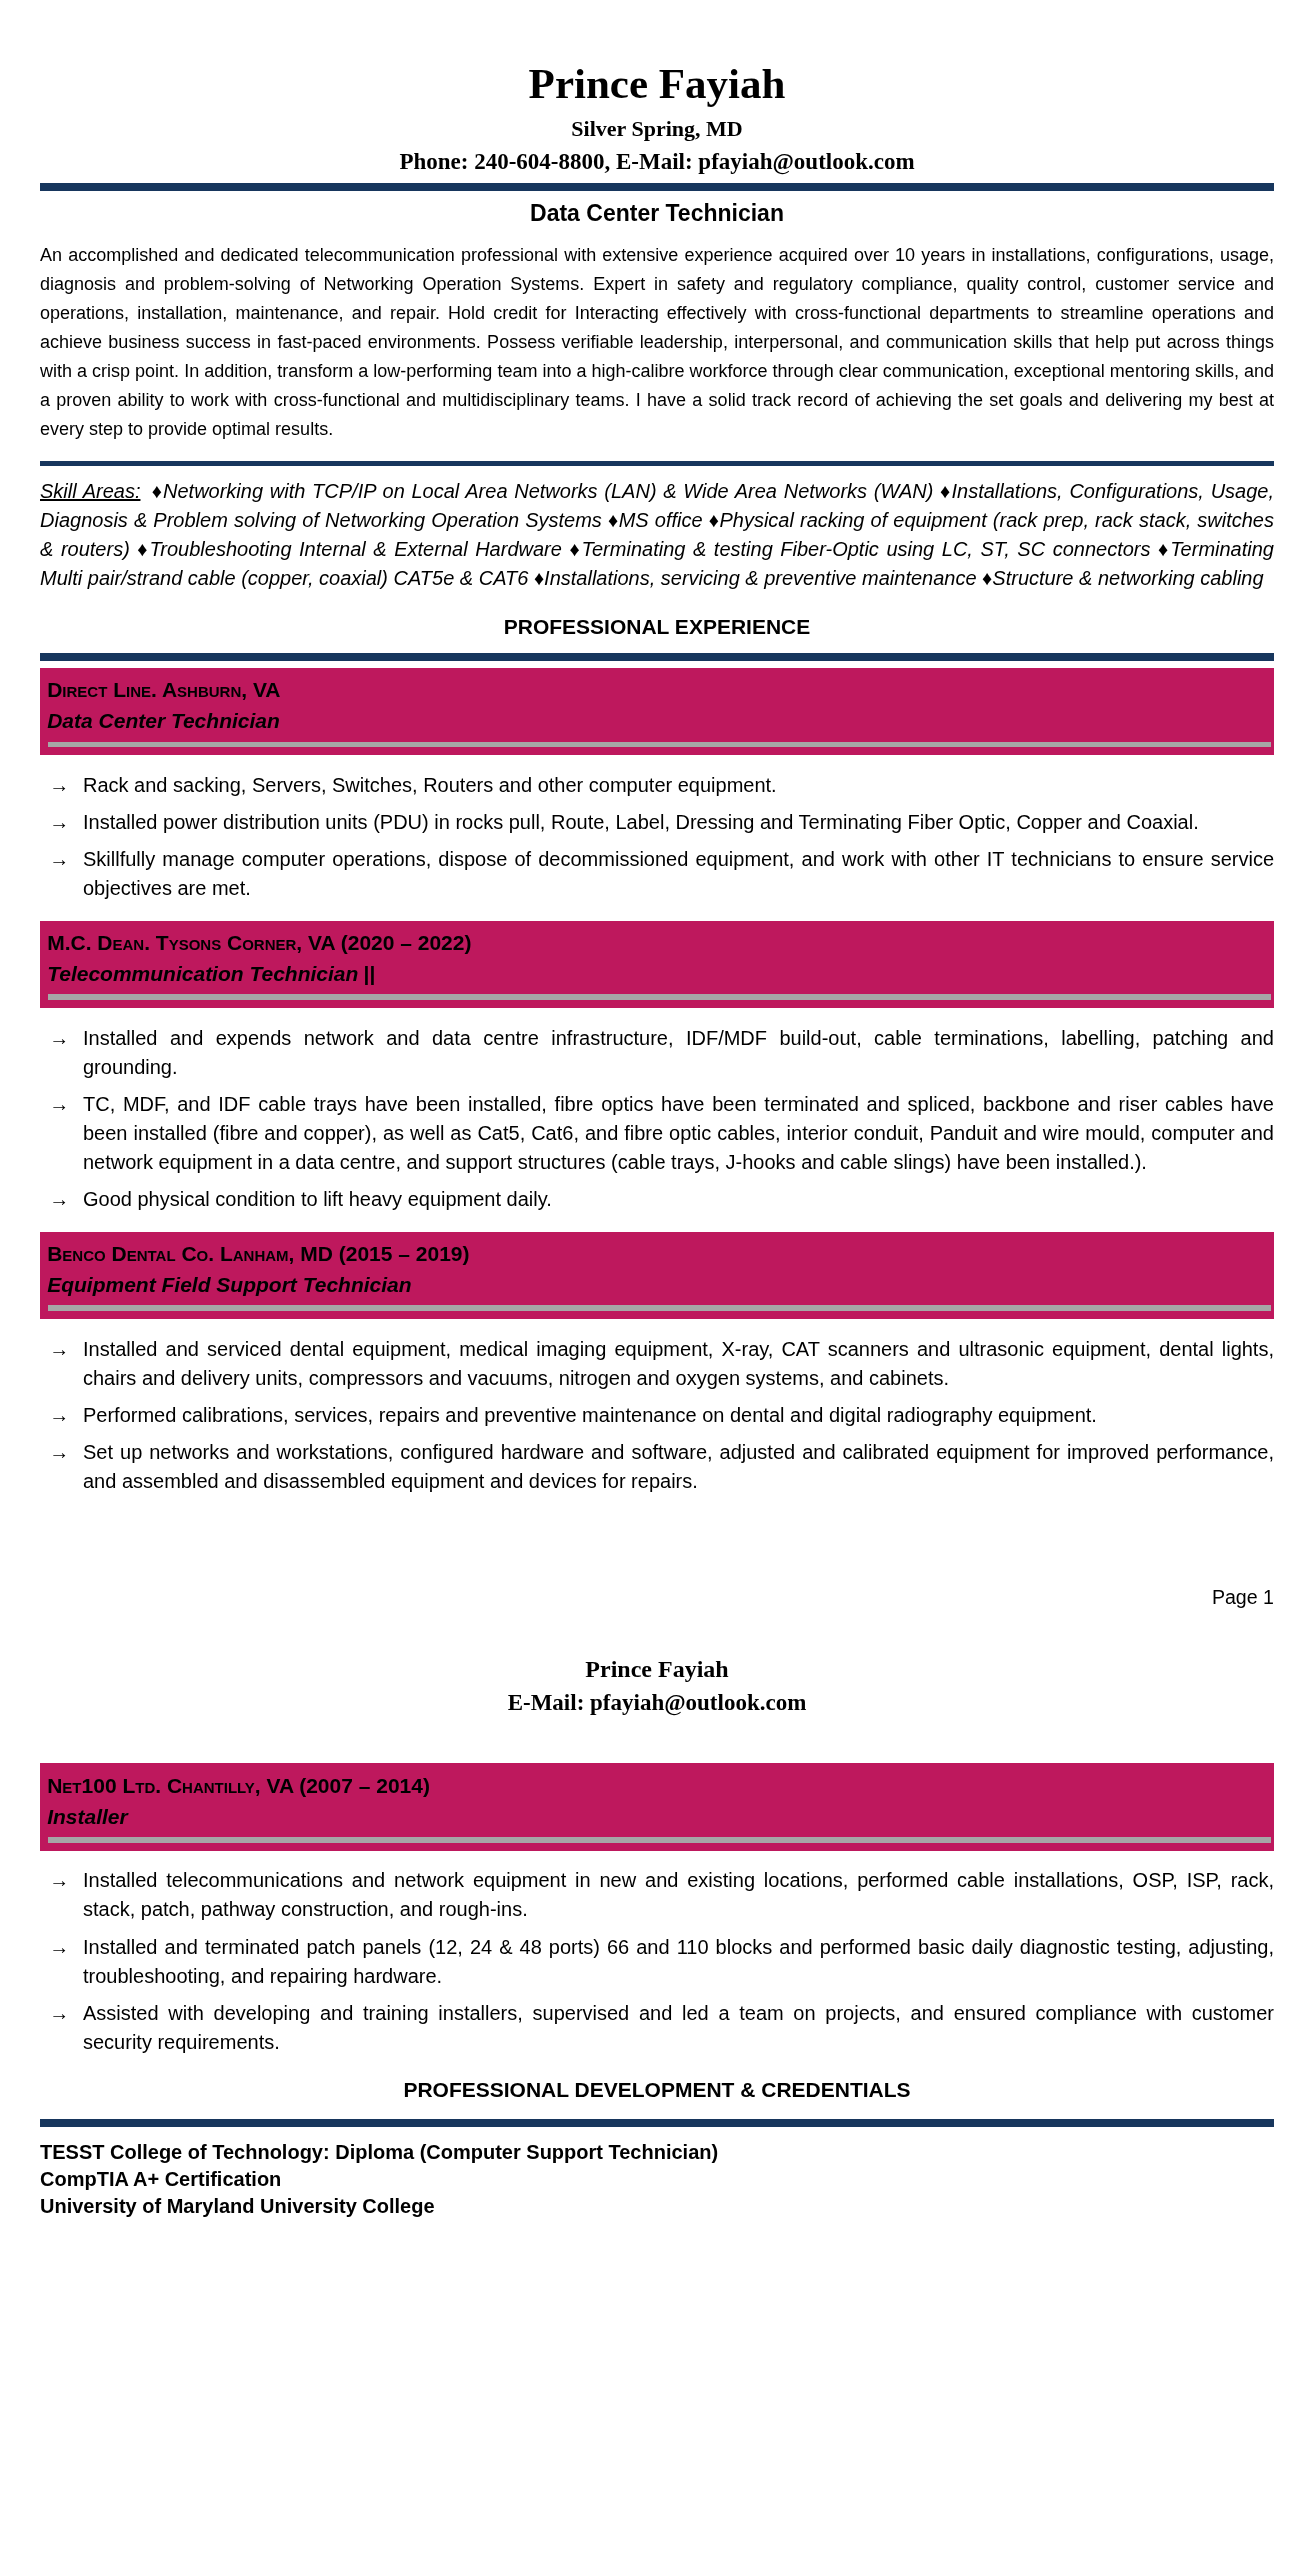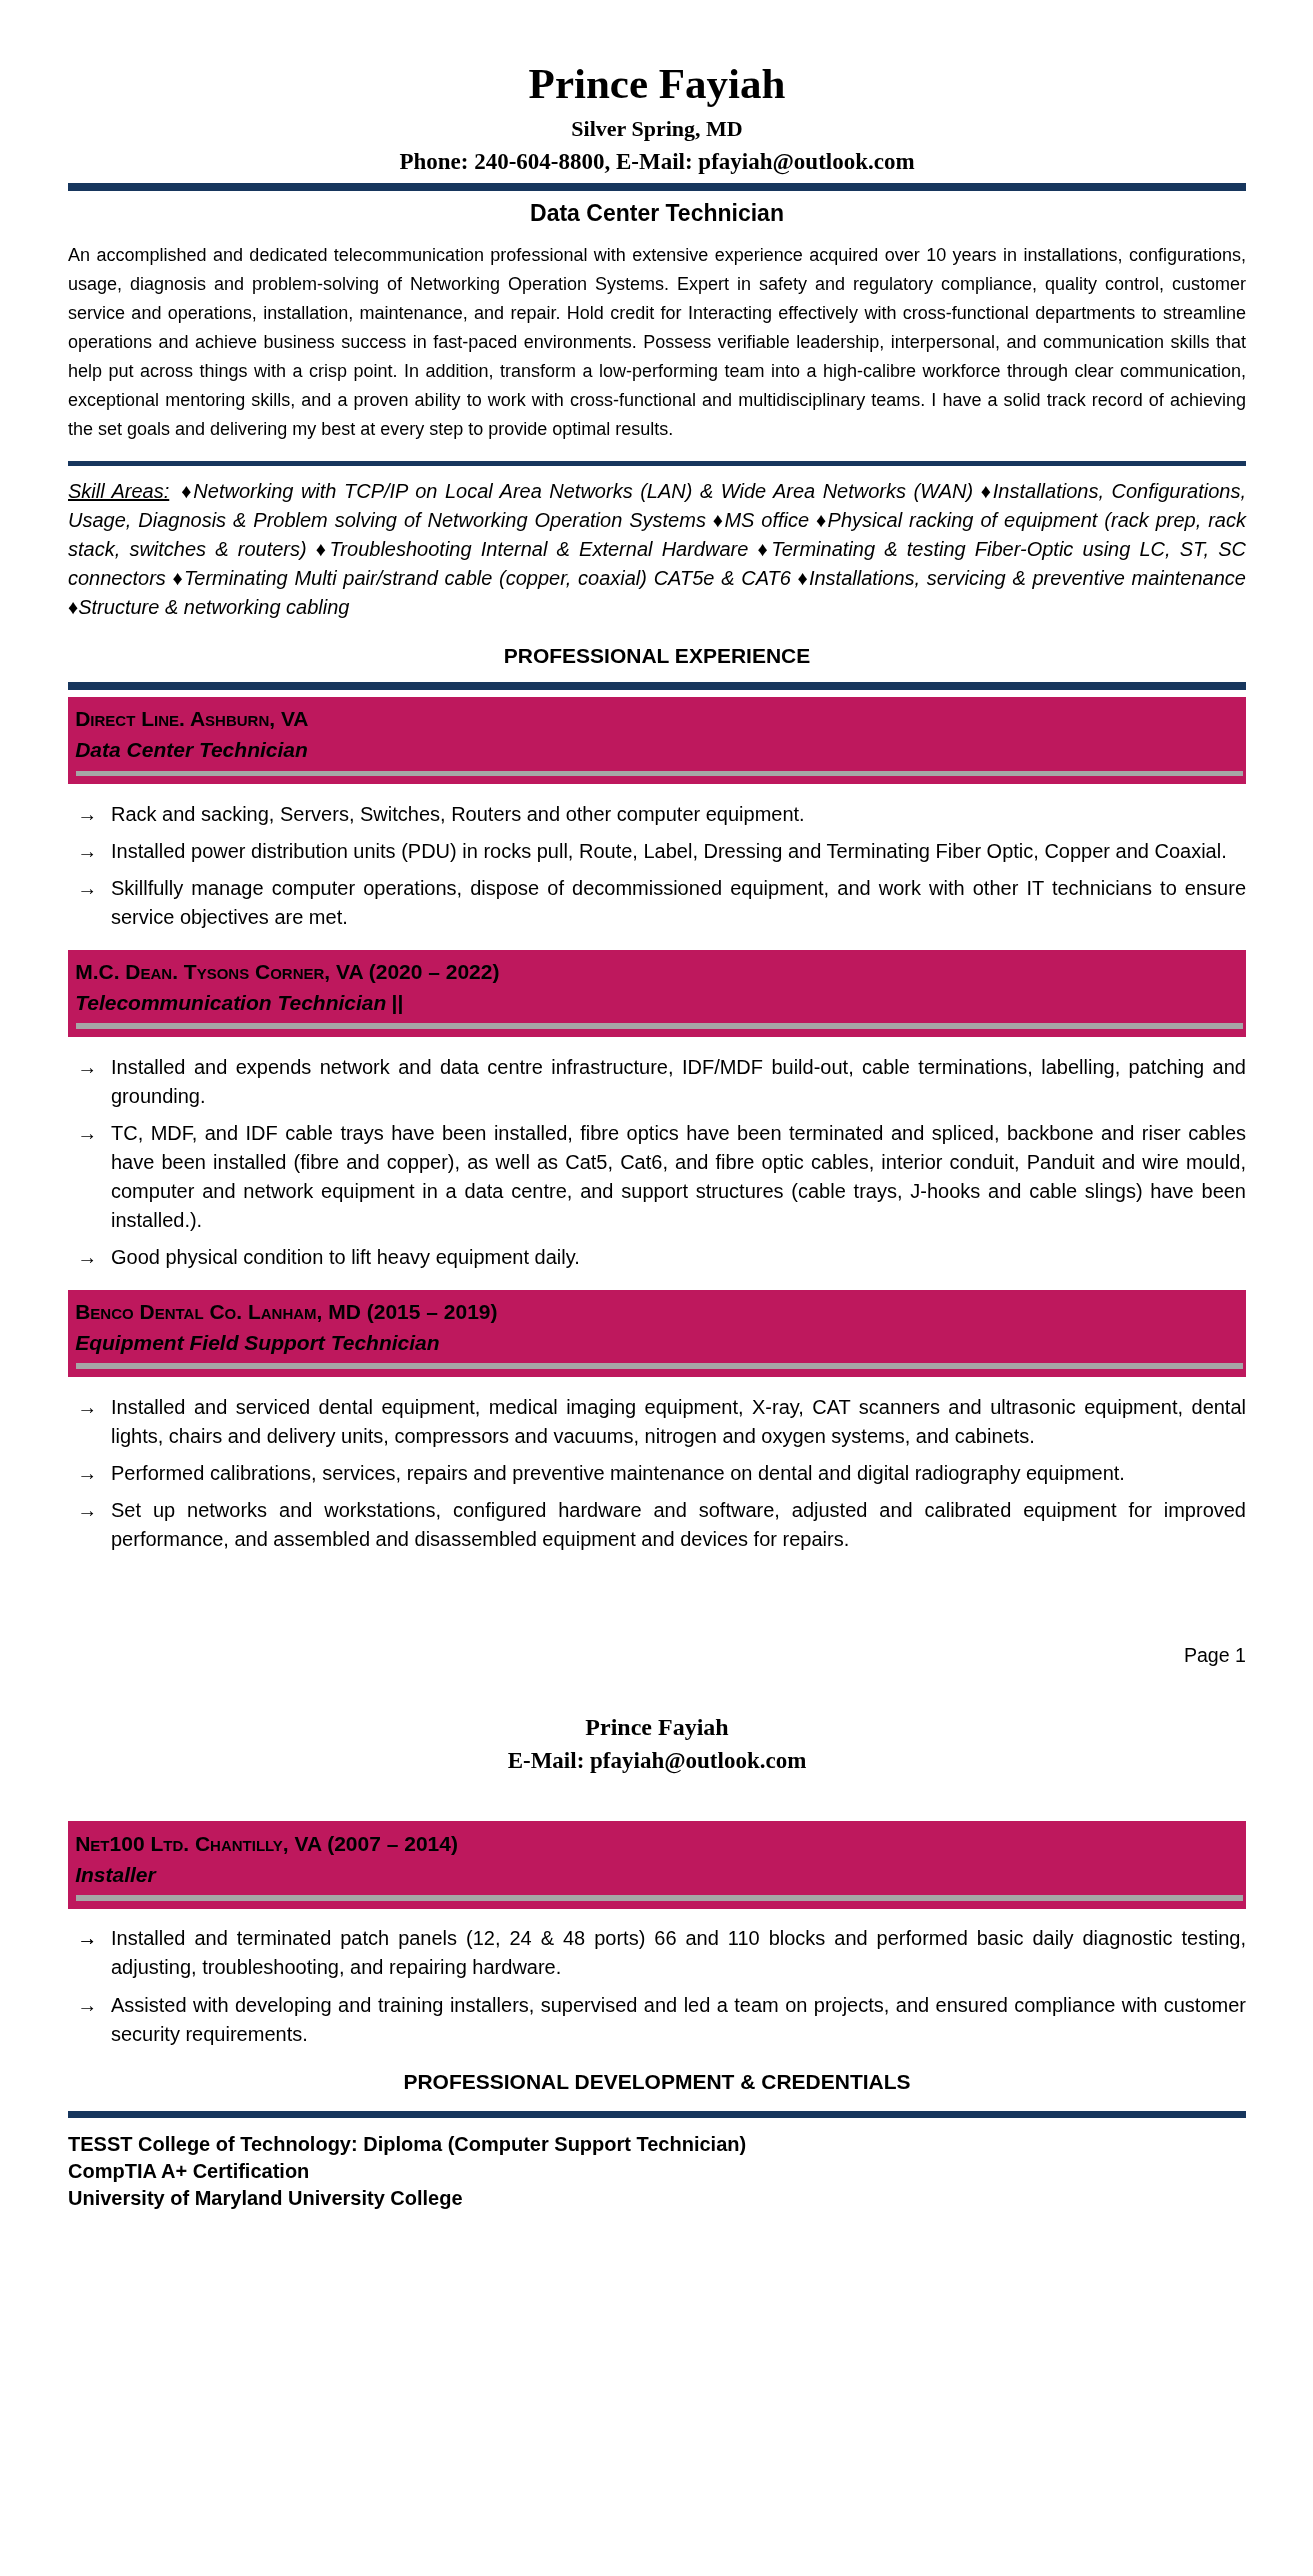--- a/index.html
+++ b/index.html
@@ -1,20 +1,20 @@
 <!DOCTYPE html>
 <html style="font-size:8.2px"><head>
 <meta charset="utf-8">
 <style>
   html, body { margin:0; padding:0; background:#ffffff; }
   .page {
     position:relative; width:1314px; height:3400px; background:#ffffff;
     font-family:"Liberation Sans", sans-serif; color:#000000; overflow:hidden;
   }
-  .content { padding:0 68px; }
+  .content { padding:0 40px; }
 
   
   .h-name {
     font-family:"Liberation Serif", serif; font-weight:bold; font-size:43px;
     text-align:center; padding-top:60px; line-height:1.12;
   }
   .h-loc {
     font-family:"Liberation Serif", serif; font-weight:bold; font-size:22px;
     text-align:center; margin-top:8.2px;
   }
@@ -126,21 +126,21 @@
 
     <div class="p2-name">Prince Fayiah</div>
     <div class="p2-contact">E-Mail: pfayiah@outlook.com</div>
 
     <div class="job-header p2-gap">
       <div class="job-company">Net100 Ltd. Chantilly, VA (2007 – 2014)</div>
       <div class="job-role"><span>Installer</span><span class="role-suffix"></span></div>
       <div class="job-divider"></div>
     </div>
     <ul class="bullets">
-      <li><span class="arrow">→</span></li>
+      <li><span class="arrow">→</span><span class="btext">Installed telecommunications and network equipment in new and existing locations, performed cable installations, OSP, ISP, rack, stack, patch, pathway construction, and rough-ins.</span></li>
       <li><span class="arrow">→</span><span class="btext">Installed and terminated patch panels (12, 24 &amp; 48 ports) 66 and 110 blocks and performed basic daily diagnostic testing, adjusting, troubleshooting, and repairing hardware.</span></li>
       <li><span class="arrow">→</span><span class="btext">Assisted with developing and training installers, supervised and led a team on projects, and ensured compliance with customer security requirements.</span></li>
     </ul>
 
     <div class="sec-header">PROFESSIONAL DEVELOPMENT &amp; CREDENTIALS</div>
 
     <div class="bar bar-cred"></div>
 
     <div class="credentials">
       <div class="cred-item">TESST College of Technology: Diploma (Computer Support Technician)</div>

